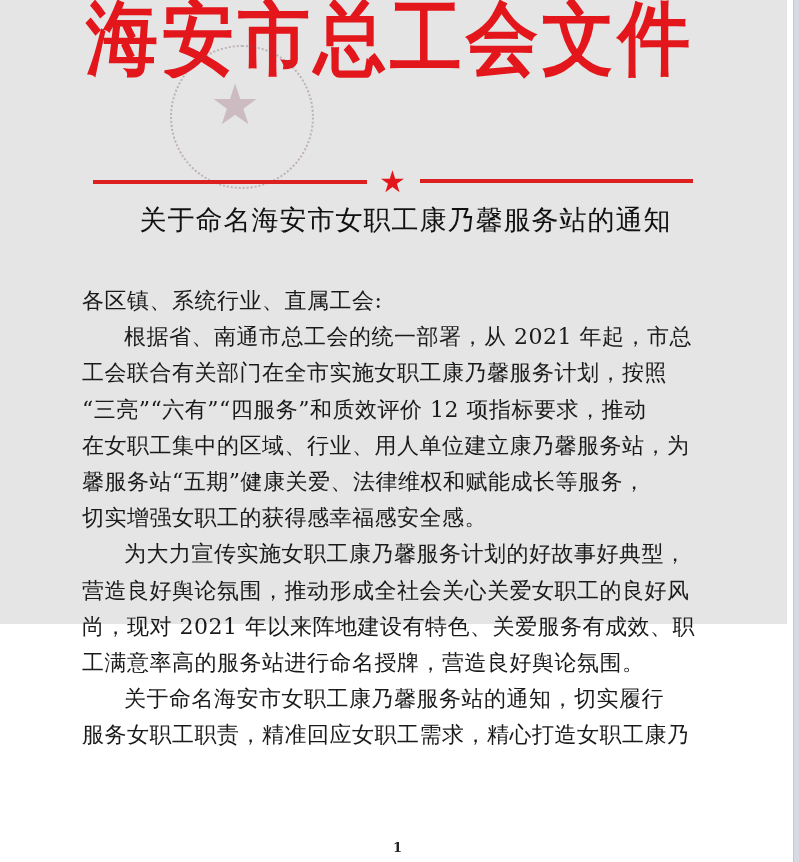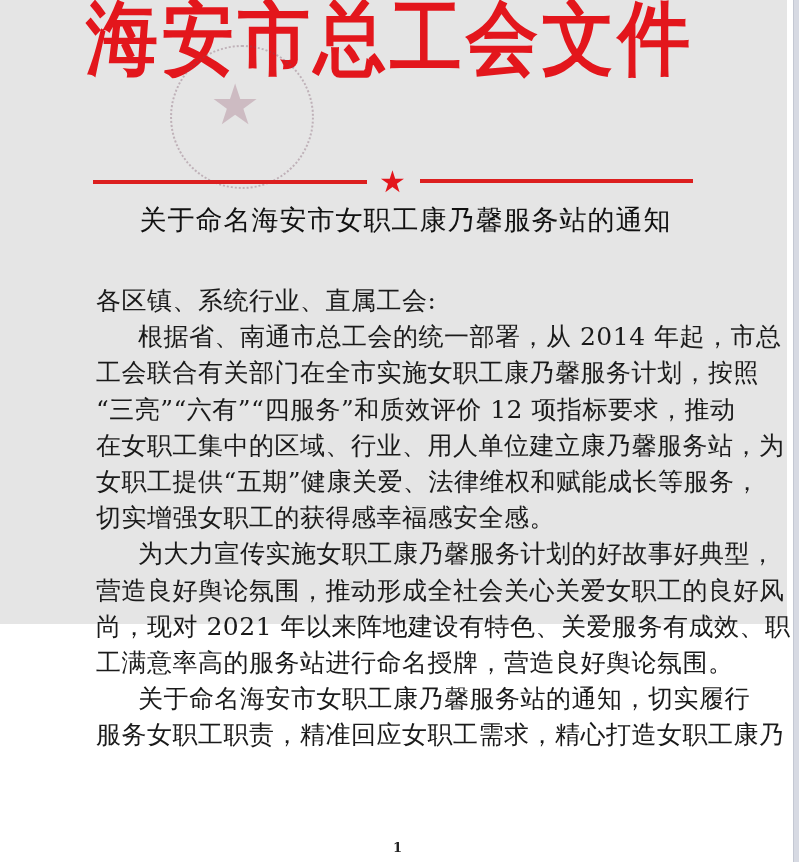--- a/index.html
+++ b/index.html
@@ -45,23 +45,23 @@
   .rule-star {
     position: absolute; left: 379px; top: 167px; font-size: 30px; line-height: 30px;
     color: #e3161c;
   }
   .doc-title {
     position: absolute; left: 0; width: 787px; top: 200px; text-align: center;
     font-family: Liberation Sans, sans-serif;
     font-size: 27px; line-height: 40px; color: #111; letter-spacing: 1px; margin-left: 12px;
   }
   .body-text {
-    position: absolute; left: 96px; top: 283px; width: 600px;
+    position: absolute; left: 82px; top: 283px; width: 600px;
     font-family: "DejaVu Serif", "Liberation Serif", serif;
-    font-size: 25px; line-height: 36.2px; color: #1a1a1a;
+    font-size: 22px; line-height: 36.2px; color: #1a1a1a;
   }
   .line { display: block; white-space: nowrap; height: 36.2px; letter-spacing: 0.5px; }
   .indent { padding-left: 42px; }
   .page-number {
     position: absolute; left: 393px; top: 840px;
     font-family: "DejaVu Serif", "Liberation Serif", serif;
     font-size: 13px; font-weight: bold; color: #222;
   }
 </style>
 </head>
@@ -77,25 +77,25 @@
 
   <div class="rule-left"></div>
   <span class="rule-star">★</span>
   <div class="rule-right"></div>
 
   <div class="doc-title">关于命名海安市女职工康乃馨服务站的通知</div>
 
   <div class="body-text">
     <span class="line">各区镇、系统行业、直属工会:</span>
 
-    <span class="line indent">根据省、南通市总工会的统一部署，从 2014 年起，市总</span>
+    <span class="line indent">根据省、南通市总工会的统一部署，从 2021 年起，市总</span>
     <span class="line">工会联合有关部门在全市实施女职工康乃馨服务计划，按照</span>
     <span class="line">“三亮”“六有”“四服务”和质效评价 12 项指标要求，推动</span>
     <span class="line">在女职工集中的区域、行业、用人单位建立康乃馨服务站，为</span>
-    <span class="line">女职工提供“五期”健康关爱、法律维权和赋能成长等服务，</span>
+    <span class="line">馨服务站“五期”健康关爱、法律维权和赋能成长等服务，</span>
     <span class="line">切实增强女职工的获得感幸福感安全感。</span>
 
     <span class="line indent">为大力宣传实施女职工康乃馨服务计划的好故事好典型，</span>
     <span class="line">营造良好舆论氛围，推动形成全社会关心关爱女职工的良好风</span>
     <span class="line">尚，现对 2021 年以来阵地建设有特色、关爱服务有成效、职</span>
     <span class="line">工满意率高的服务站进行命名授牌，营造良好舆论氛围。</span>
 
     <span class="line indent">关于命名海安市女职工康乃馨服务站的通知，切实履行</span>
     <span class="line">服务女职工职责，精准回应女职工需求，精心打造女职工康乃</span>
   </div>

